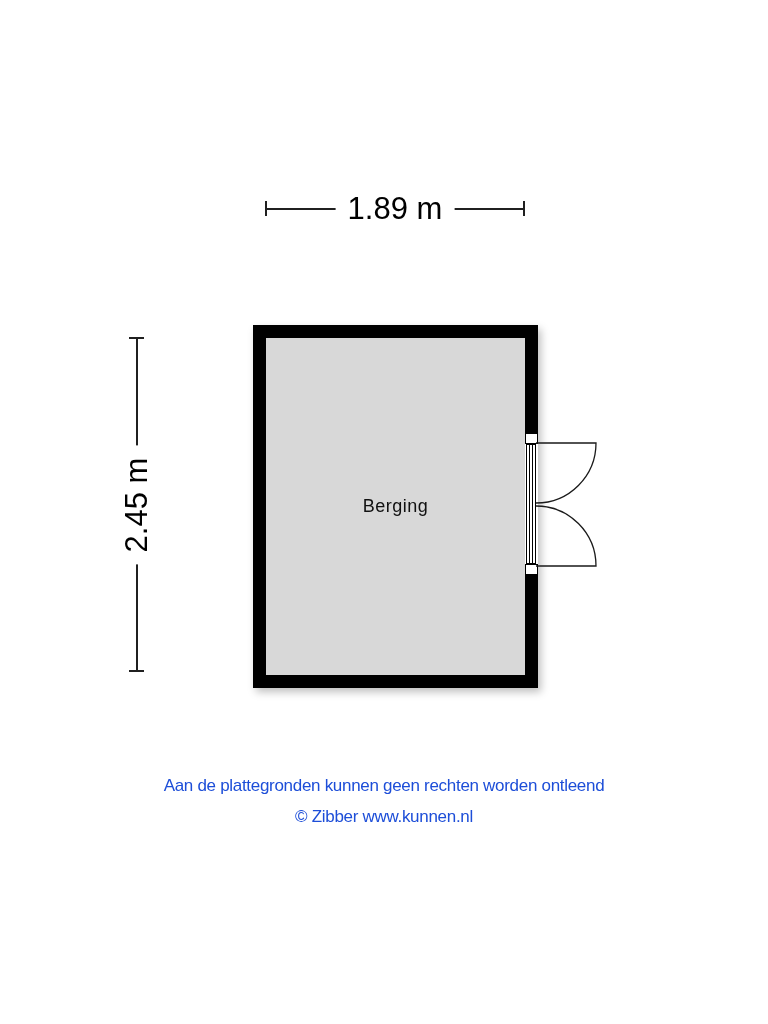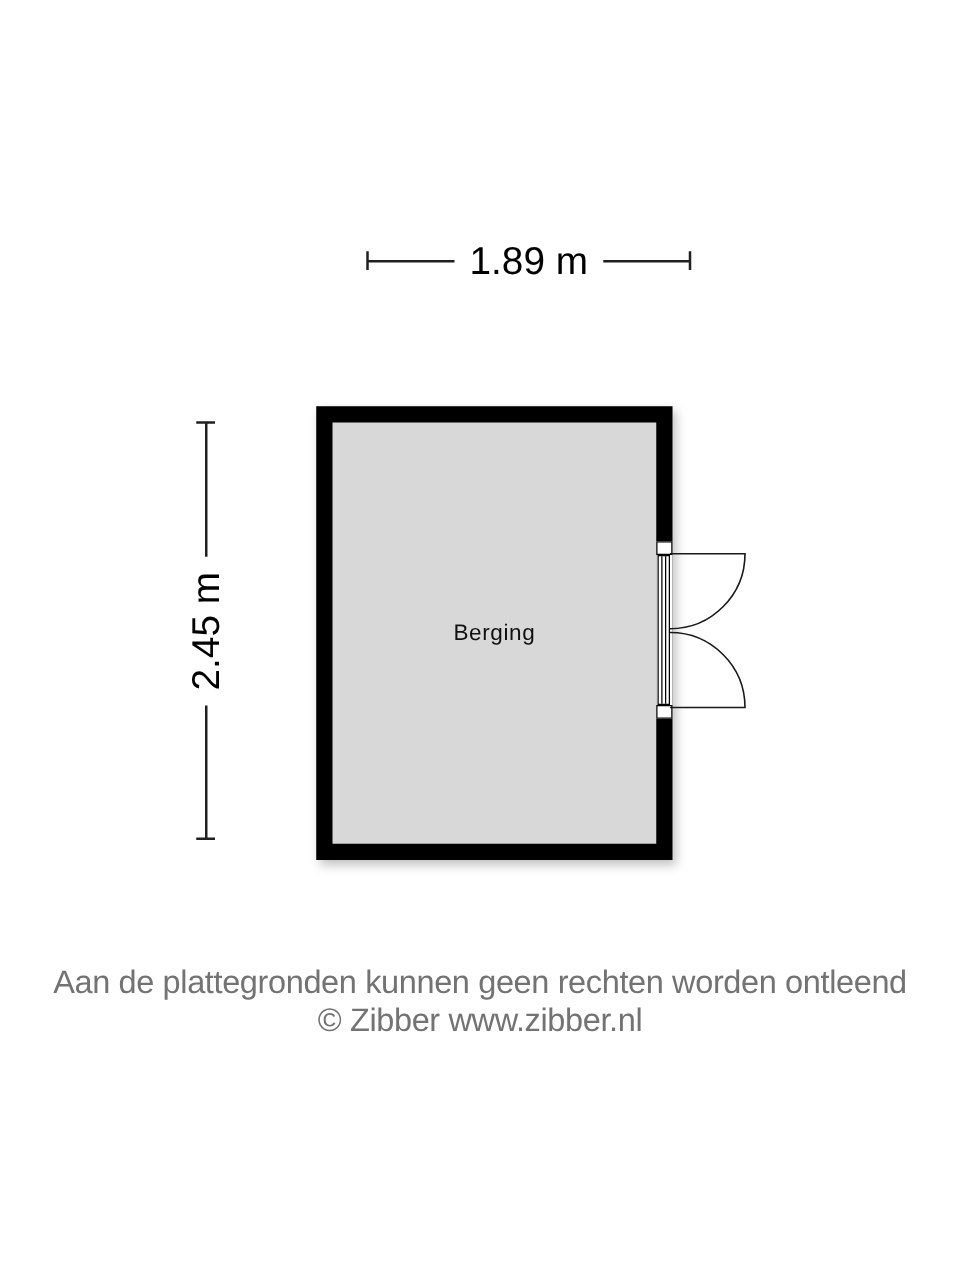--- a/index.html
+++ b/index.html
@@ -11,21 +11,21 @@
     position: relative;
     width: 768px;
     height: 1024px;
     background: #ffffff;
     overflow: hidden;
     font-family: "Liberation Sans", sans-serif;
     color: #000000;
   }
 
   
-  .dim { position: absolute; margin-left: 28px; }
+  .dim { position: absolute; }
   .dim-h { left: 266px; top: 197px; width: 258px; height: 24px; }
   .dim-h .line {
     position: absolute; left: 0; right: 0; top: 11px;
     border-top: 2px solid #202020;
   }
   .dim-h .tick {
     position: absolute; top: 4px; width: 2px; height: 15px;
     background: #202020;
   }
   .dim-h .tick.start { left: -1px; }
@@ -116,24 +116,24 @@
     stroke: #1a1a1a;
     stroke-width: 1.3;
   }
 
   
   .footer {
     position: absolute;
     left: 0; top: 770px;
     width: 768px;
     text-align: center;
-    font-size: 26px;
+    font-size: 17px;
     line-height: 31px;
     letter-spacing: -0.3px;
-    color: #737373;
+    color: #1d4ed8;
   }
 </style>
 </head>
 <body>
 
 <div class="canvas">
 
   <div class="dim dim-h">
     <div class="line"></div>
     <div class="tick start"></div>
@@ -159,16 +159,16 @@
     <i class="l1"></i>
       <i class="l2"></i>
   </div>
   <svg class="door-swing" width="80" height="150" viewBox="0 0 80 150" aria-hidden="true">
     <path d="M11 13 H71 A60 60 0 0 1 11 73"></path>
     <path d="M11 136 H71 A60 60 0 0 0 11 76"></path>
   </svg>
 
   <div class="footer">
     <div>Aan de plattegronden kunnen geen rechten worden ontleend</div>
-    <div>© Zibber www.zibber.nl</div>
+    <div>© Zibber www.kunnen.nl</div>
   </div>
 
 </div>
 
 </body></html>

